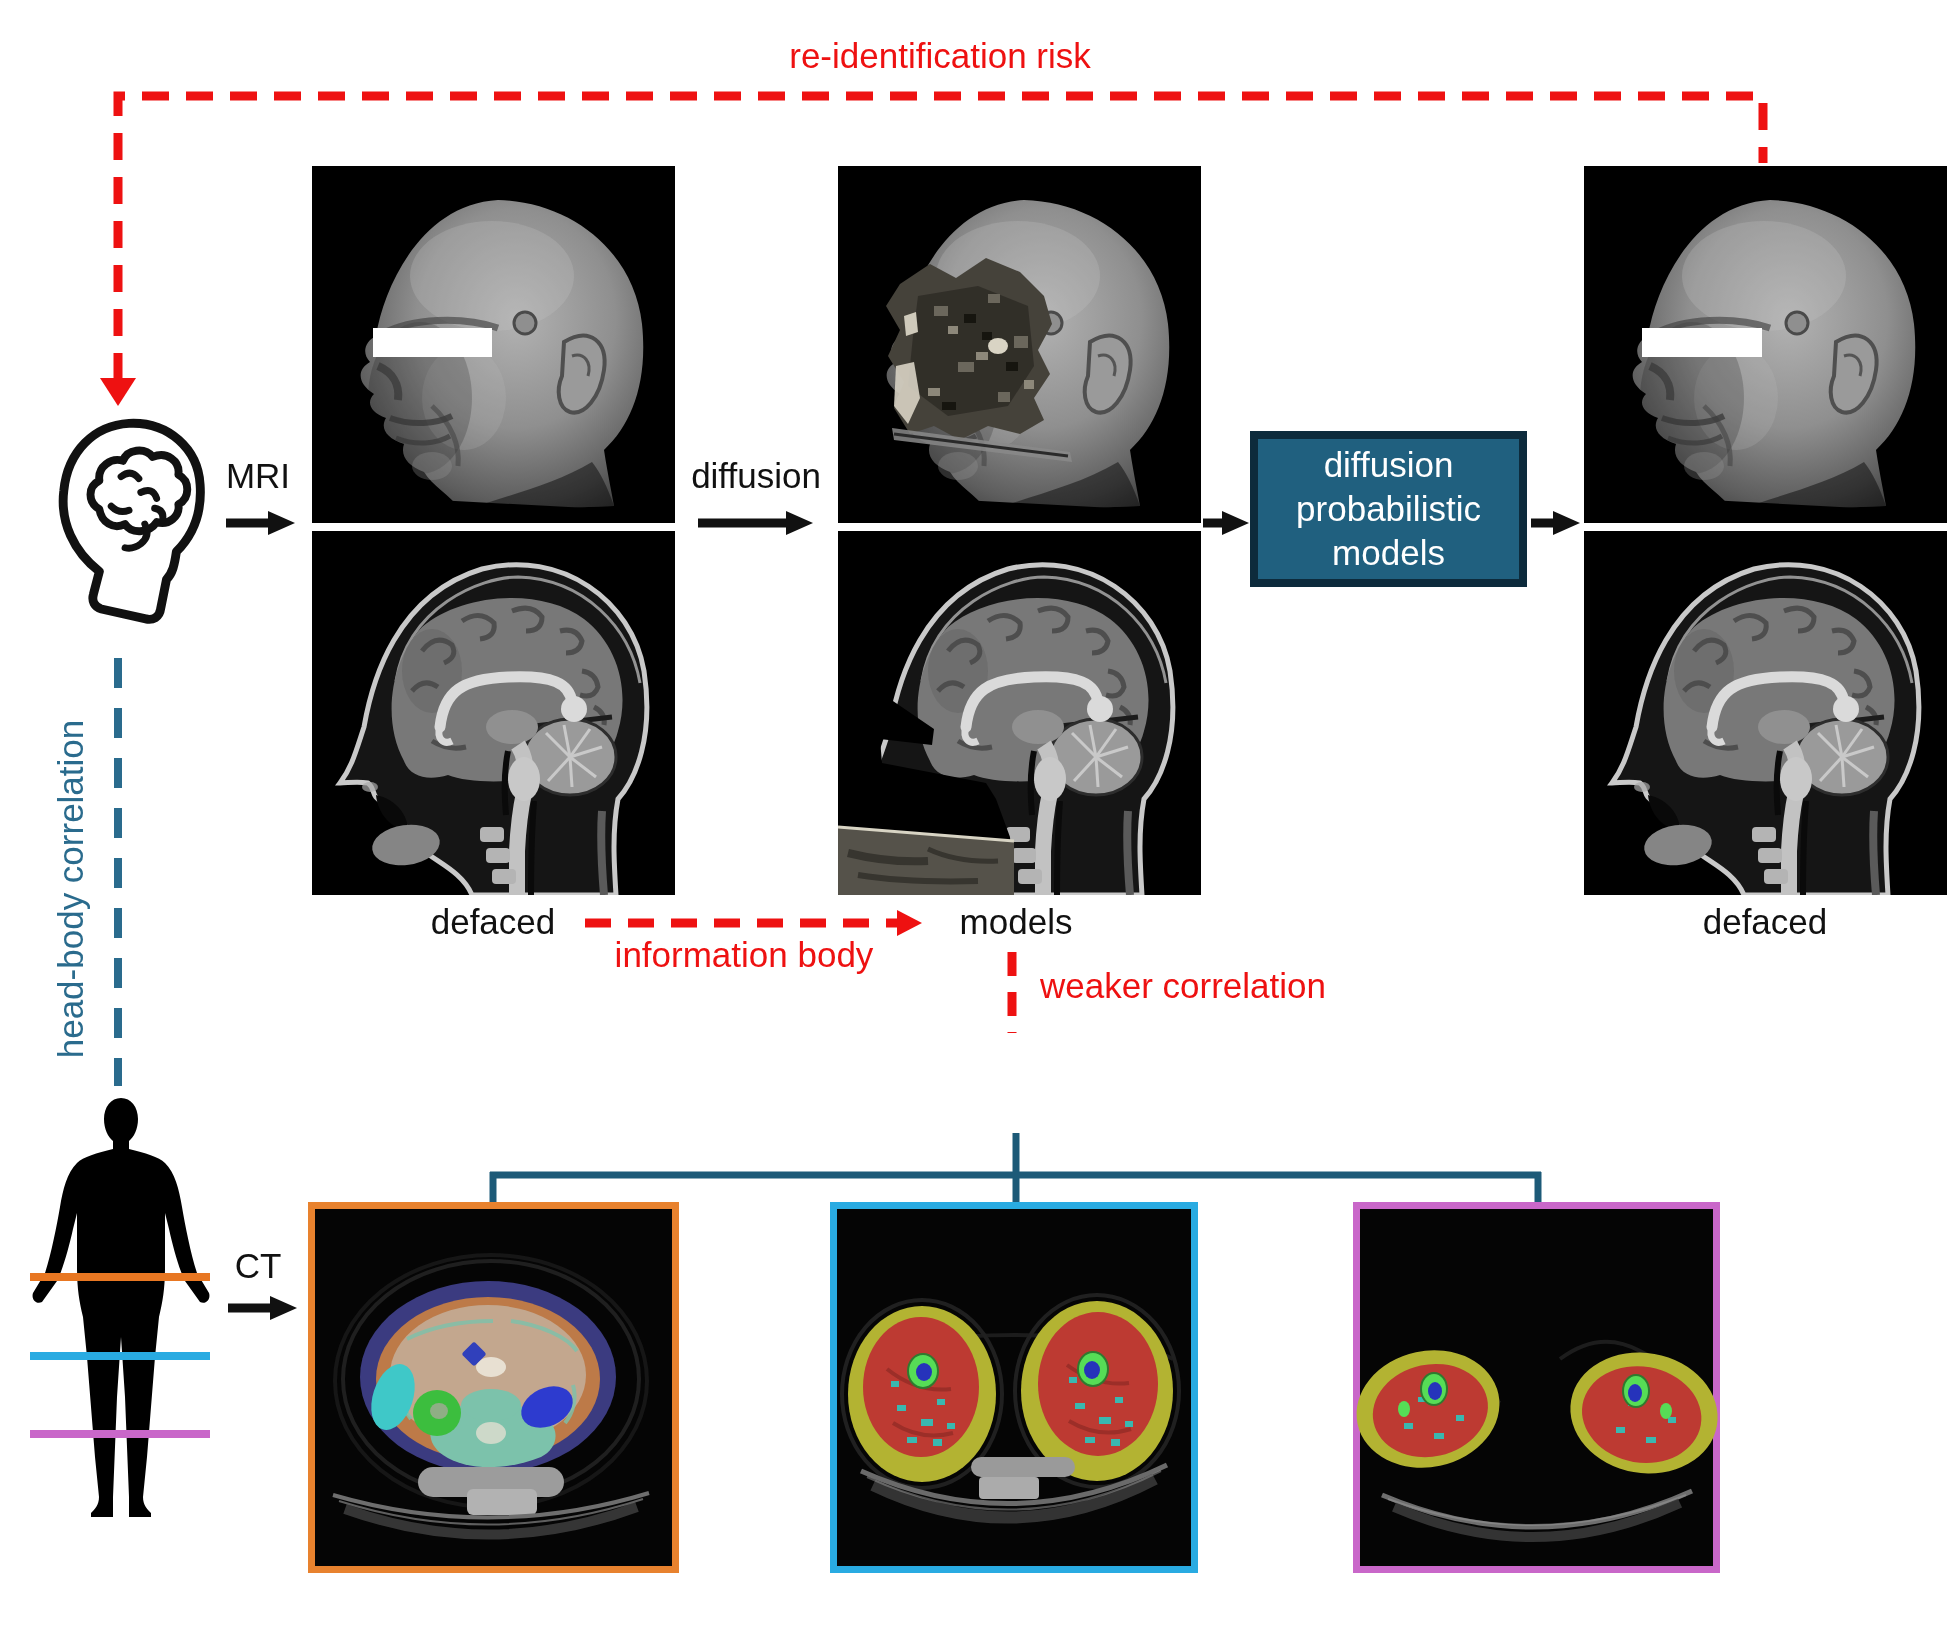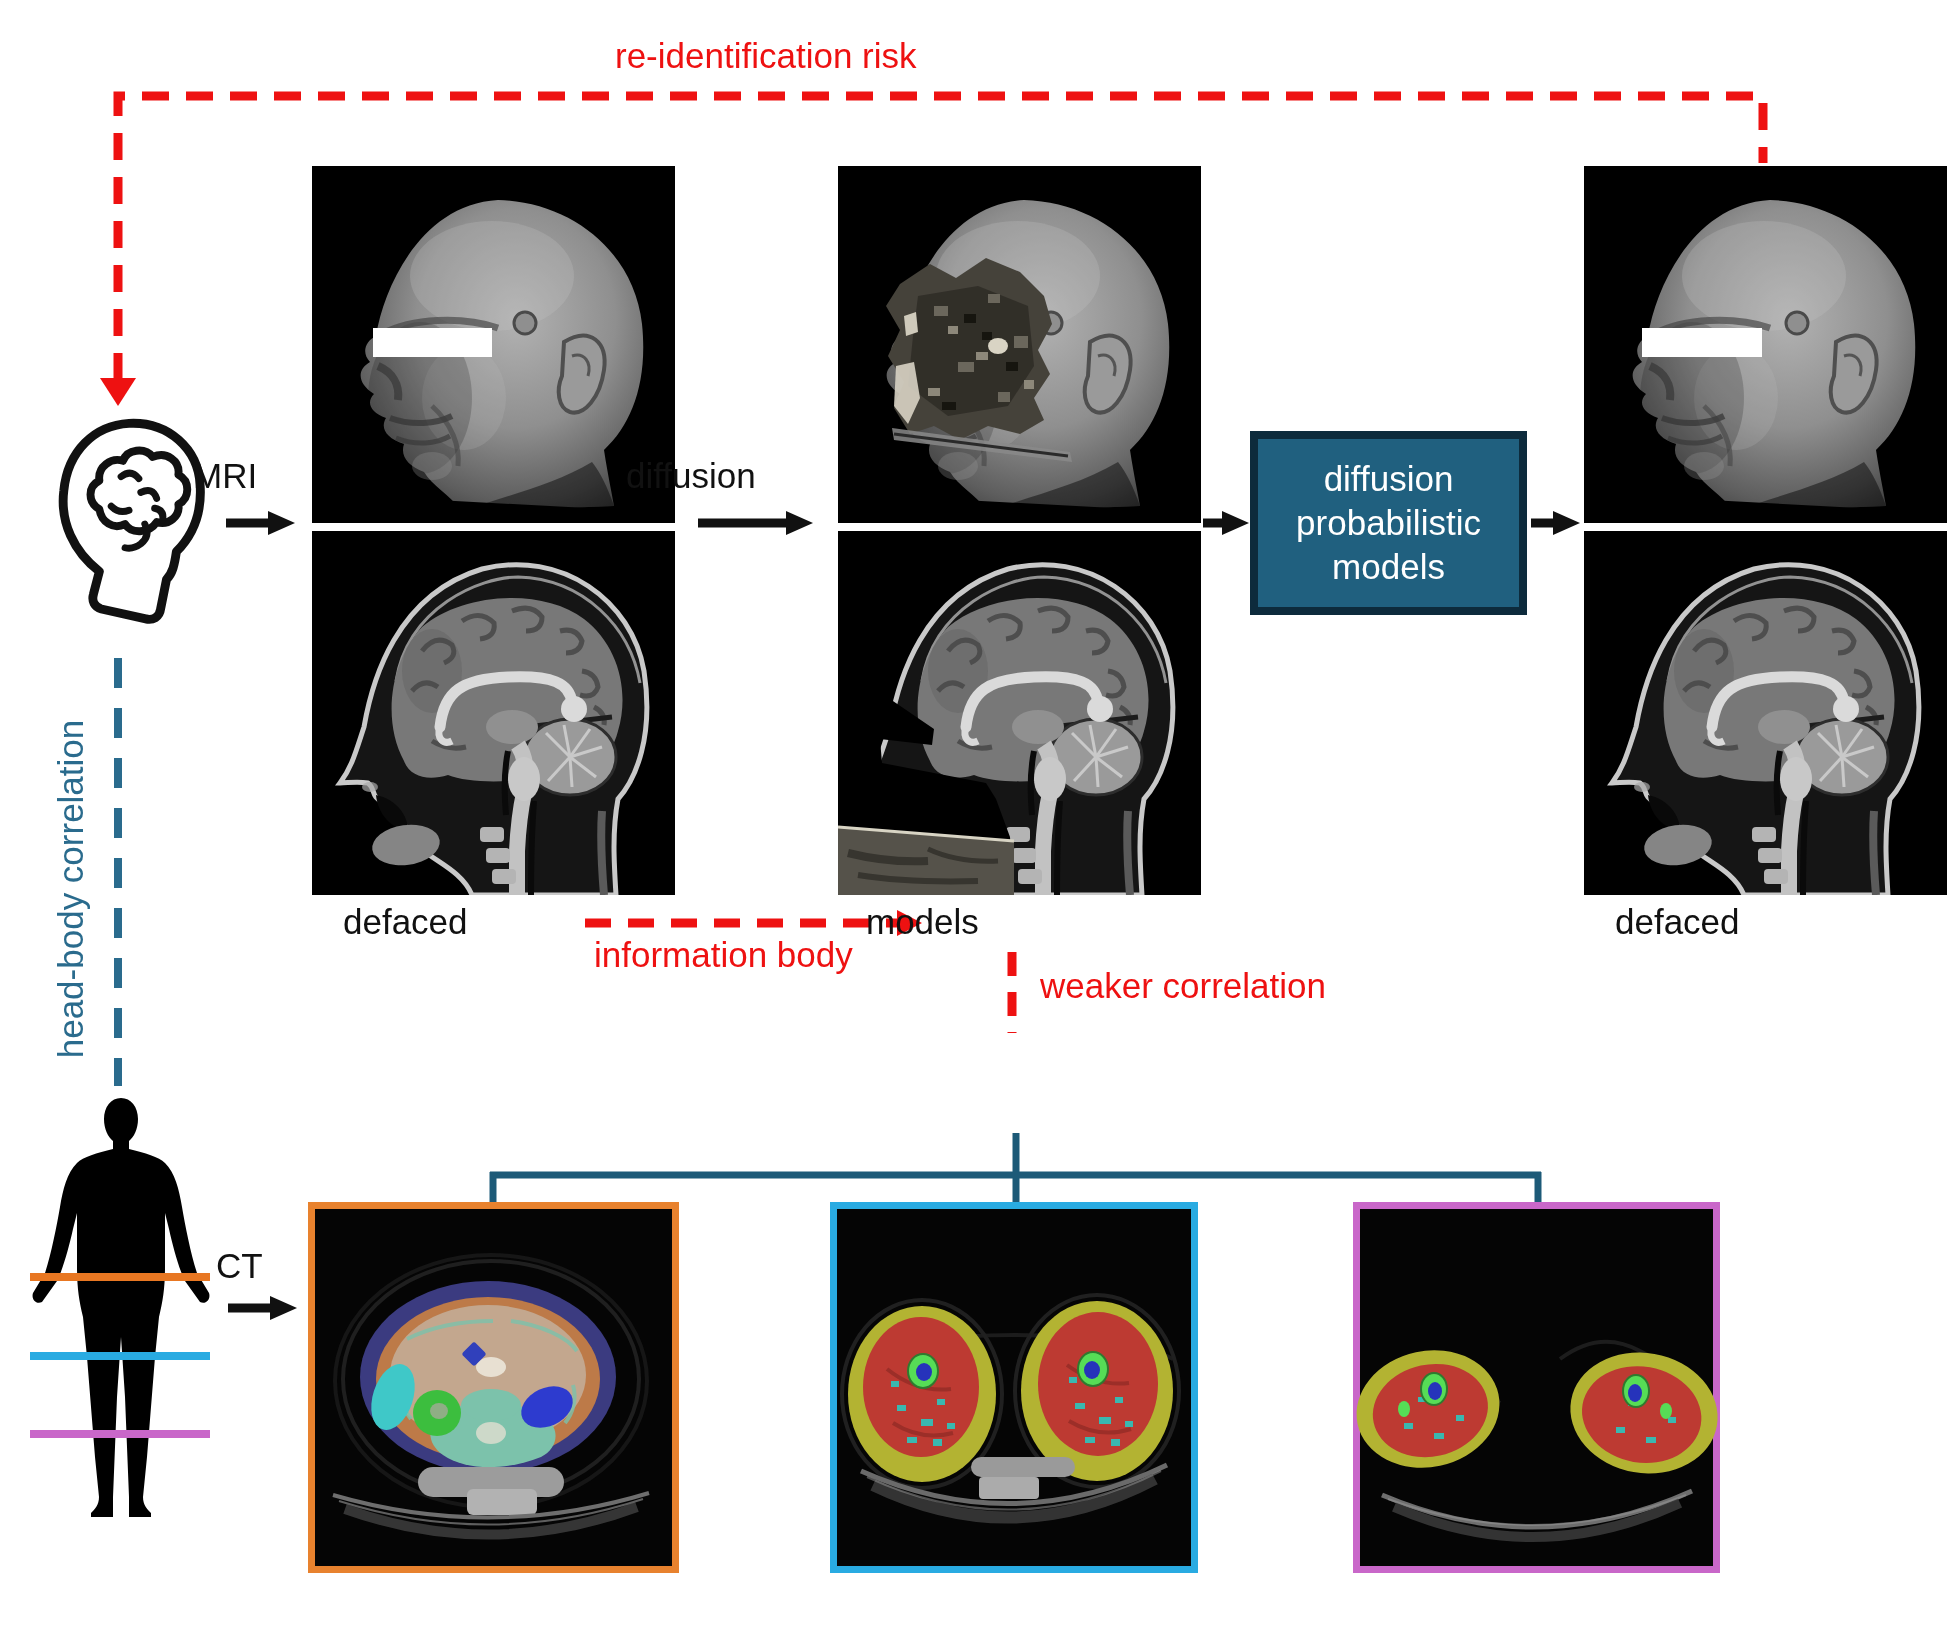--- a/index.html
+++ b/index.html
@@ -1,19 +1,19 @@
 <!DOCTYPE html>
 <html><head>
 <meta charset="utf-8">
 <style>
   html,body{margin:0;padding:0;background:#ffffff;}
   #canvas{position:relative;width:1950px;height:1650px;background:#fff;overflow:hidden;
           font-family:"Liberation Sans", sans-serif;}
   .abs{position:absolute;}
-  .lbl{position:absolute;font-size:35px;color:#111;white-space:nowrap;}
+  .lbl{position:absolute;font-size:35px;color:#111;text-align:center;white-space:nowrap;}
   .lbl.red{color:#ee1111;}
   .panel{position:absolute;background:#000;}
   .panel svg{display:block;width:100%;height:100%;}
   .flowbox{position:absolute;box-sizing:border-box;background:#20607f;border:8px solid #0d2b3c;
            display:flex;align-items:center;justify-content:center;text-align:center;
            color:#ffffff;font-size:35px;line-height:1.25;}
   .ctpanel{position:absolute;box-sizing:content-box;background:#000;}
   .ctpanel svg{display:block;}
   #hbc{position:absolute;left:-128px;top:868px;width:400px;height:42px;
        transform:rotate(-90deg);transform-origin:center;
@@ -187,21 +187,21 @@
       </g>
     </svg>
   </div>
 
   <div class="panel" style="left:1584px;top:531px;width:363px;height:364px">
     <svg viewBox="0 0 363 364">
         <use href="#sagit"></use>
       </svg>
   </div>
 
-  <div class="flowbox" style="left:1250px;top:431px;width:277px;height:184px;padding:0 12px">
+  <div class="flowbox" style="left:1250px;top:431px;width:277px;height:156px;padding:0 12px">
     <span>diffusion probabilistic models</span>
   </div>
 
 
   <div class="ctpanel" style="left:308px;top:1202px;border:7px solid #e8822e">
     <svg width="357" height="357" viewBox="0 0 357 357">
       <rect width="357" height="357" fill="#050505"></rect>
       <ellipse cx="176" cy="172" rx="156" ry="126" stroke="#161616" stroke-width="4" fill="none"></ellipse>
       <ellipse cx="176" cy="170" rx="148" ry="118" stroke="#1f1f1f" stroke-width="4" fill="none"></ellipse>
       <ellipse cx="173" cy="168" rx="128" ry="96" fill="#3b3b80"></ellipse>

